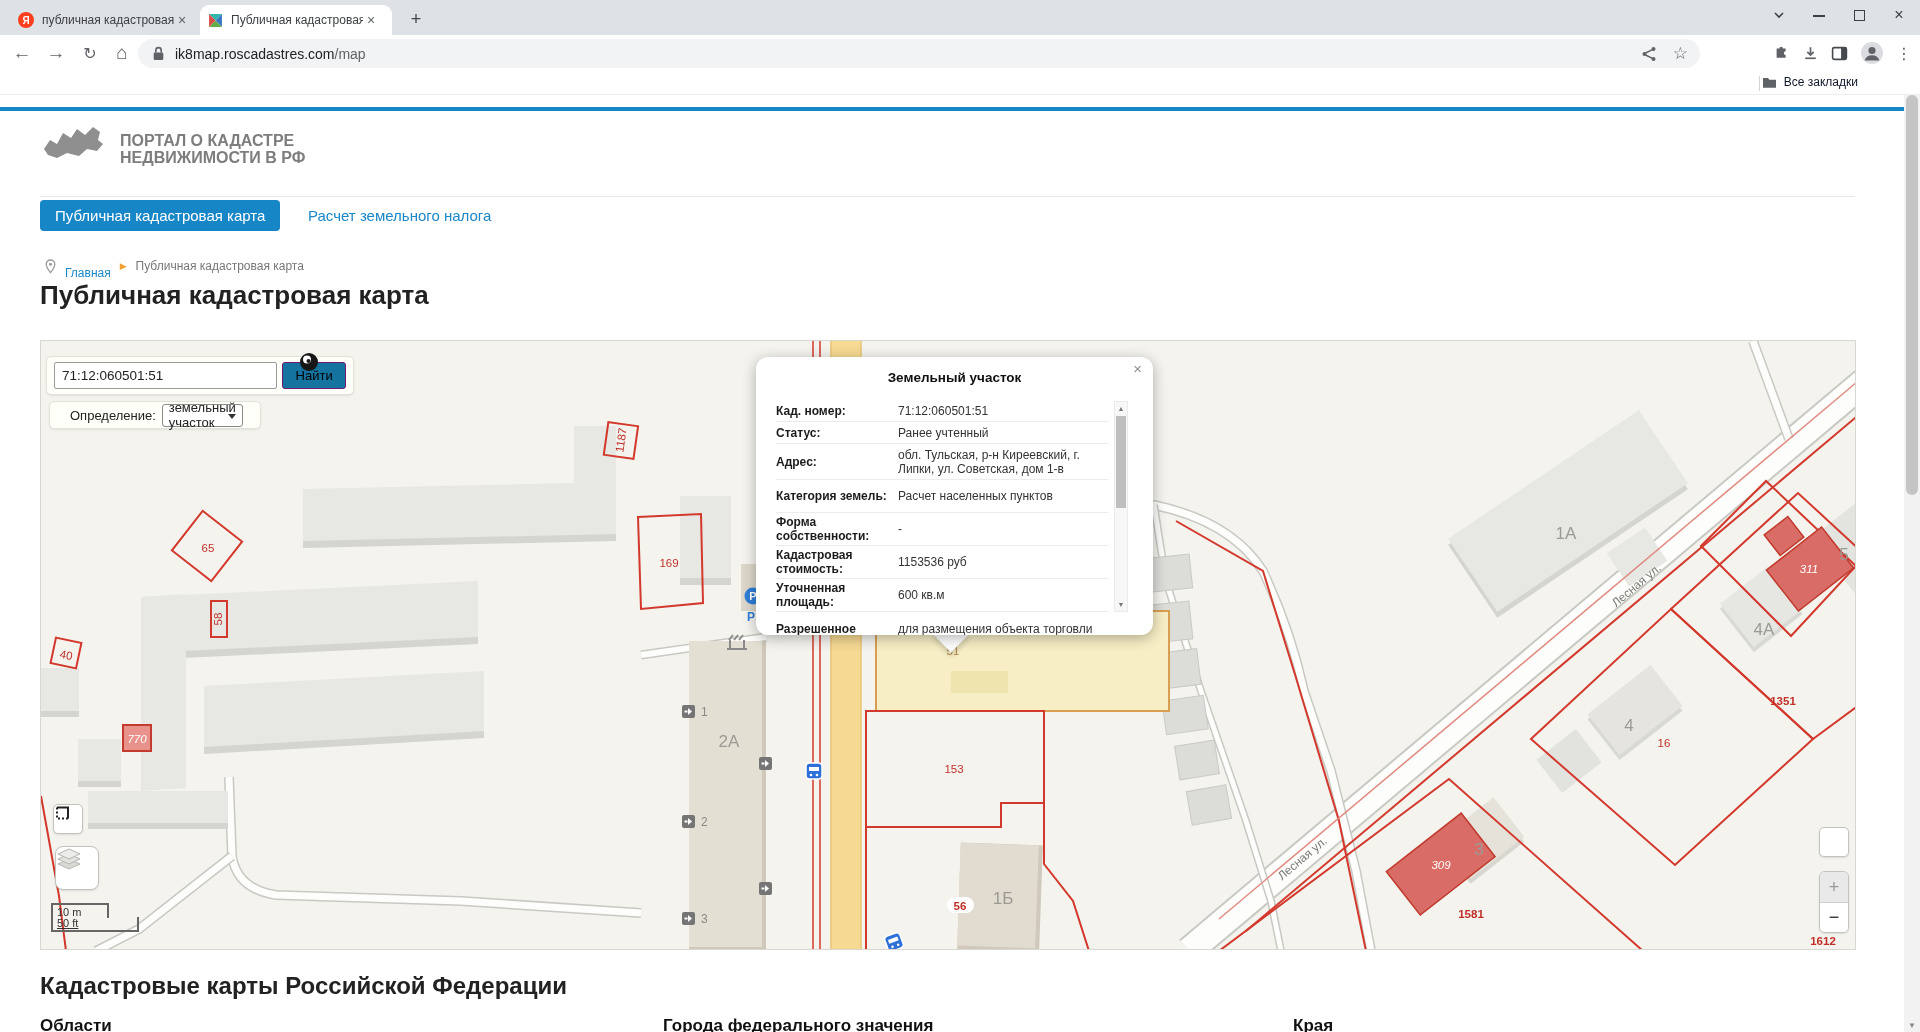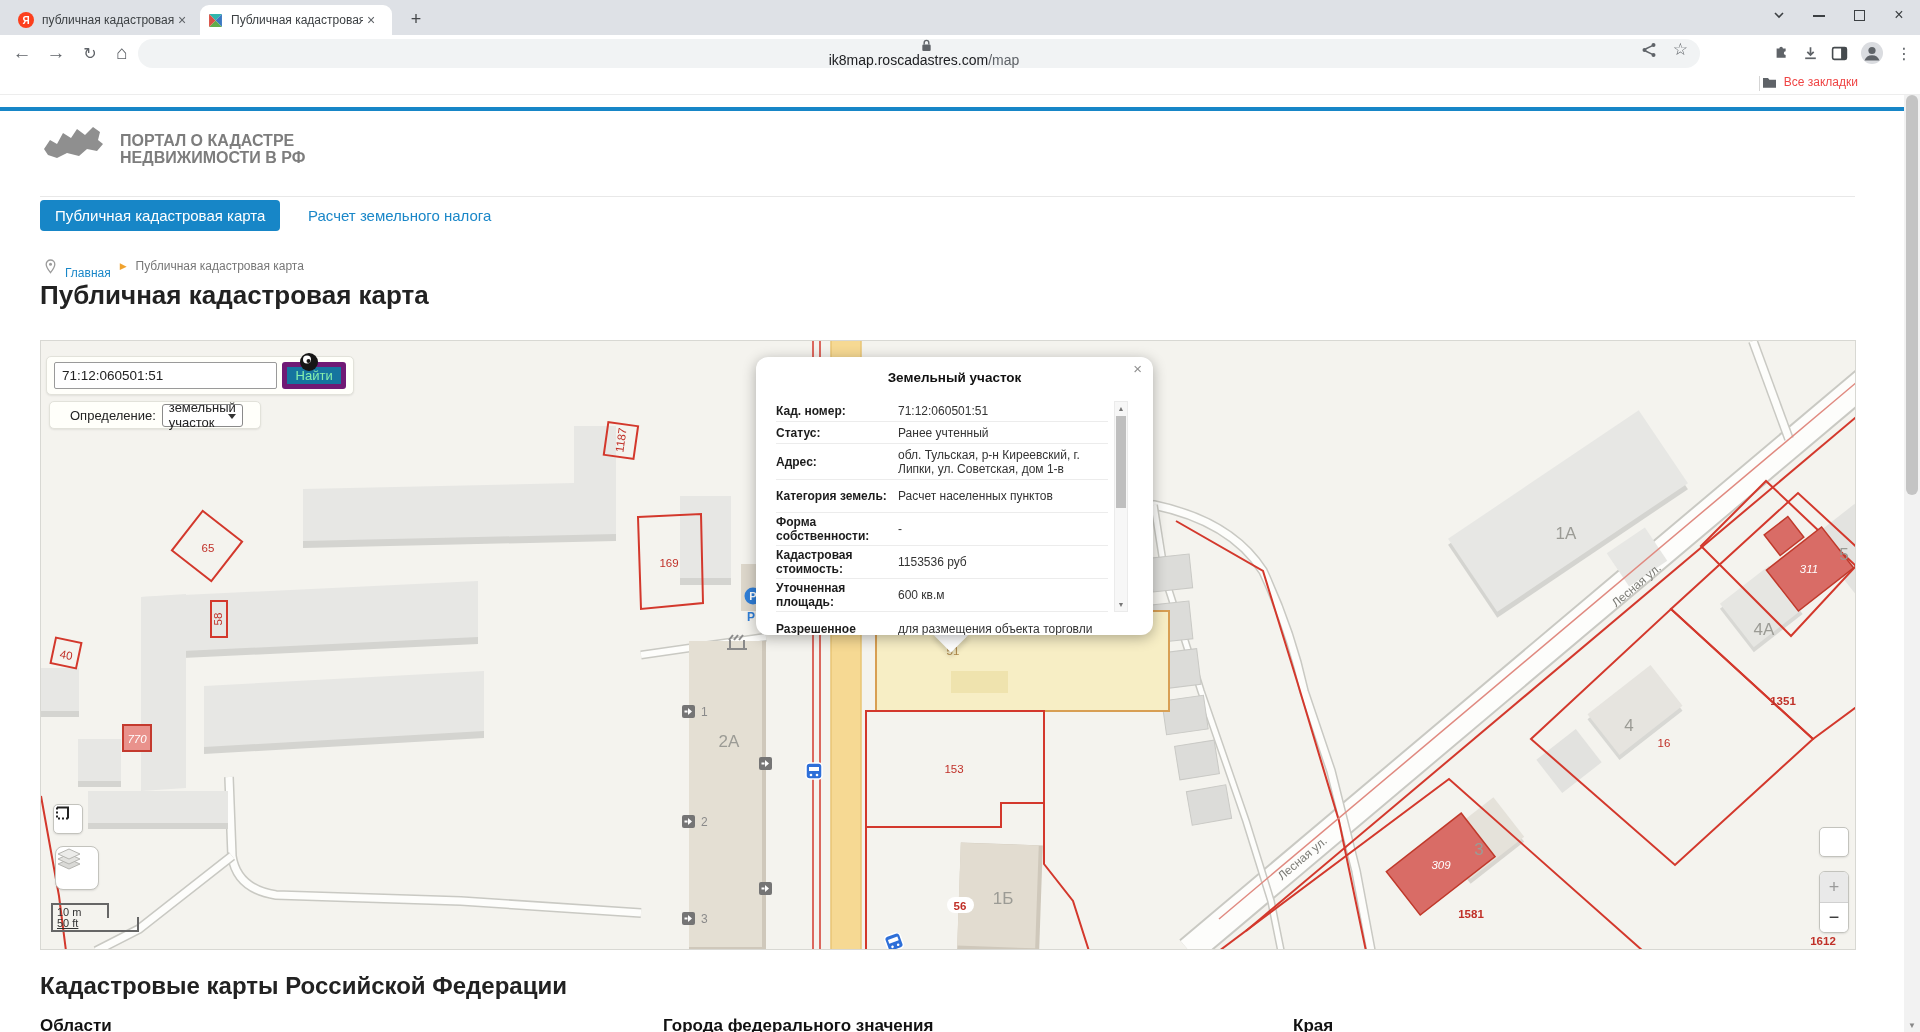--- a/index.html
+++ b/index.html
@@ -21,30 +21,30 @@
   .wincontrols { position:absolute; right:14px; top:8px; display:flex; gap:26px; align-items:center; }
   .wc { width:14px; height:14px; position:relative; color:#3c4043; }
   .wc-min::after { content:""; position:absolute; left:1px; top:7px; width:12px; height:2px; background:#3c4043; }
   .wc-max::after { content:""; position:absolute; left:2px; top:2px; width:9px; height:9px; border:1.5px solid #3c4043; }
   .wc-close { font-size:16px; line-height:14px; text-align:center; }
 
   #toolbar { position:absolute; left:0; top:35px; width:1920px; height:37px; background:#fff; }
   .navico { position:absolute; top:4px; width:28px; height:28px; display:flex; align-items:center;
     justify-content:center; font-size:19px; color:#5f6368; border-radius:50%; }
   #omnibox { position:absolute; left:138px; top:4px; width:1562px; height:29px; background:#f1f3f4;
-    border-radius:15px; display:flex; align-items:center;flex-direction:column; }
+    border-radius:15px; display:flex; align-items:center; }
   #omni-url { font-size:14px; margin-left:10px; white-space:nowrap; }
   #omni-url .host { color:#202124; } #omni-url .path { color:#5f6368; }
   .omni-right { position:absolute; right:12px; display:flex; gap:16px; align-items:center; }
   .tb-right { position:absolute; right:8px; top:4px; display:flex; gap:12px; align-items:center; height:28px; }
 
   #bookmarksbar { position:absolute; left:0; top:72px; width:1920px; height:23px; background:#fff;
     border-bottom:1px solid #ededed; }
   #allbookmarks { position:absolute; right:62px; top:3px; display:flex; align-items:center; gap:7px;
-    font-size:12px; color:#ef4444; }
+    font-size:12px; color:#0f172a; }
   .bm-divider { position:absolute; right:160px; top:4px; width:1px; height:15px; background:#d5d5d5; }
 
   
   #page { position:absolute; left:0; top:95px; width:1904px; height:937px; background:#fff; overflow:hidden; }
   #blueline { position:absolute; left:0; top:12px; width:1904px; height:4px; background:#1786c7; }
   #logo-text { position:absolute; left:112px; top:37px; font-size:16px; font-weight:bold; color:#7d7d7d; line-height:17px;margin-left:8px; }
   #hdr-divider { position:absolute; left:40px; top:101px; width:1815px; height:1px; background:#e8e8e8; }
   #nav-active { position:absolute; left:40px; top:105px; background:#1786c7; color:#fff; font-size:15px;
     padding:7px 15px; border-radius:4px; }
   #nav-link { position:absolute; left:308px; top:112px; color:#1a87c8; font-size:15px; text-decoration:none; }
@@ -55,21 +55,21 @@
   #h1 { position:absolute; left:40px; top:185px; font-size:26px; font-weight:bold; color:#222; }
 
   
   #map { position:absolute; left:40px; top:245px; width:1816px; height:610px; background:#f4f3ee;
     border:1px solid #d8d8d3; overflow:hidden; }
   #map svg { position:absolute; left:0; top:0; }
   .overlay-box { position:absolute; background:#fffffa; border:1px solid #e2e2da; border-radius:5px;
     box-shadow:0 1px 2px rgba(0,0,0,.08); display:flex; align-items:center; }
   #search-input { width:224px; height:27px; border:1px solid #9a9a9a; border-radius:2px; font-size:13.5px;
     padding:0 7px; color:#222; font-family:inherit; background:#fff; }
-  #search-btn { width:64px; height:27px; margin-left:5px; background:#15749f; color:#86efac; border:5px solid #701a75;
+  #search-btn { width:64px; height:27px; margin-left:5px; background:#15749f; color:#000000; border:1px solid #701a75;
     border-radius:3px; font-size:13px; font-family:inherit; }
   #filter-select { width:134px; height:23px; border:1px solid #8a8a8a; border-radius:3px; margin-left:6px;
     background:#fff; font-size:13px; color:#222; display:flex; align-items:center; padding:0 6px; position:relative; }
   #filter-select .chev { position:absolute; right:6px; top:9px; width:0; height:0;
     border-left:4px solid transparent; border-right:4px solid transparent; border-top:5px solid #333; }
 
   
   #popup { position:absolute; left:715px; top:16px; width:397px; height:278px; }
   #popup-tail { position:absolute; left:182px; top:264px; width:26px; height:26px; background:#fff;
     transform:rotate(45deg); box-shadow:3px 3px 5px rgba(0,0,0,.15); }

